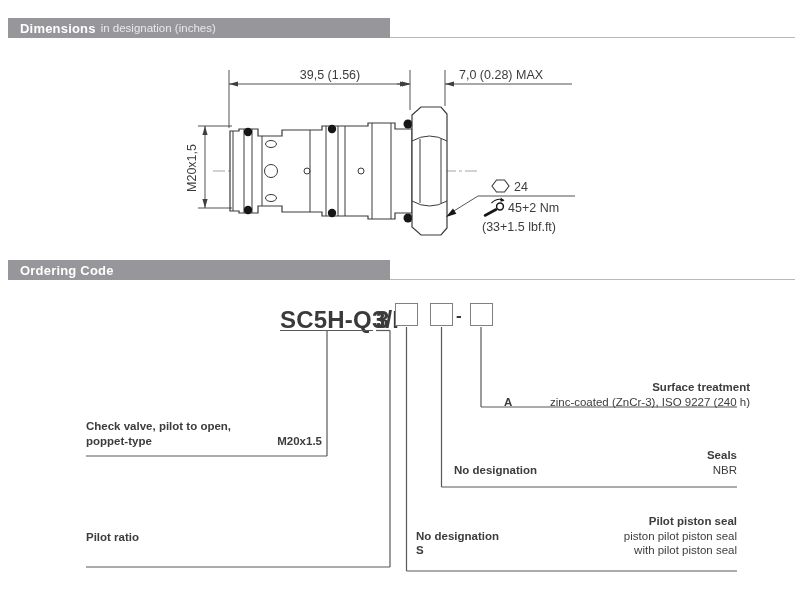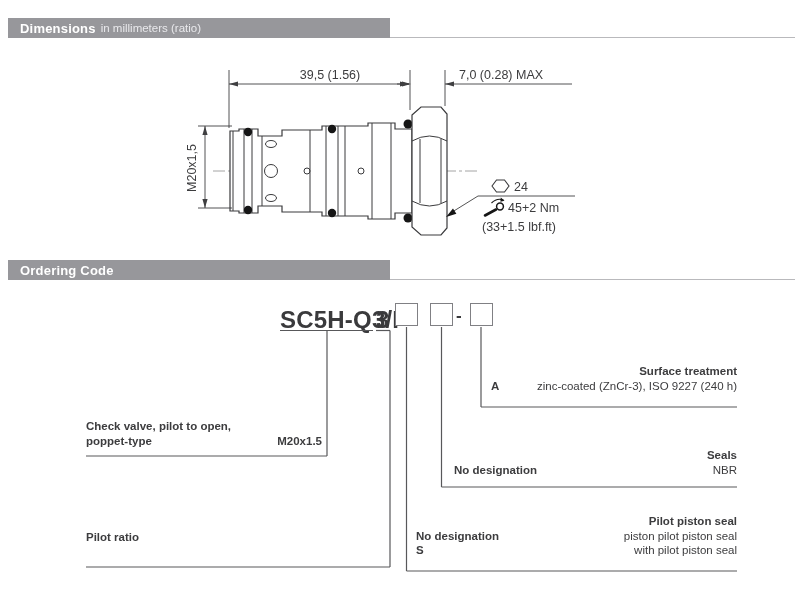--- a/index.html
+++ b/index.html
@@ -39,21 +39,21 @@
   svg text { font-family:"Liberation Sans", sans-serif; font-size:12.5px; fill:#3c3c3e; }
   .overlay { pointer-events:none; }
 </style>
 </head>
 <body>
 
 <div class="page">
 
   <div class="section-bar" style="top:18px;">
     <span class="bar-title">Dimensions</span>
-    <span class="bar-subtitle">in millimeters (ratio)</span>
+    <span class="bar-subtitle">in designation (inches)</span>
   </div>
   <div class="thin-rule" style="top:36.5px;"></div>
 
   <svg style="left:180px; top:55px;" width="420" height="195" viewBox="180 55 420 195">
 
     <path d="M213,171 H480" stroke="#9a9a9a" stroke-width="0.9" stroke-dasharray="12 3 3 3" fill="none"></path>
 
     <path d="M230,131 H239 V129 H258 V136 H282 V130 H322 V126 H368 V123 H395 V129 H412 V213 H395 V219 H368 V216 H322 V212 H282 V206 H258 V213 H239 V211 H230 Z" fill="#ffffff" stroke="#3a3a3c" stroke-width="1.2"></path>
 
     <g stroke="#3a3a3c" stroke-width="1" fill="none">
@@ -159,21 +159,21 @@
         <path d="M86,567 H390"></path>
       <path d="M406.5,327 V571"></path>  
         <path d="M406.5,571 H737"></path>
       <path d="M441.5,327 V487"></path>  
         <path d="M441.5,487 H737"></path>
       <path d="M481,327 V407"></path>    
         <path d="M481,407 H737"></path>
     </g>
   </svg>
 
-  <div class="opt-block" style="left:481px; top:364px; width:256px;">
+  <div class="opt-block" style="left:481px; top:380px; width:256px;padding-left:13px;">
     <div class="opt-title">Surface treatment</div>
     <div class="opt-row">
       <span class="opt-code">A</span>
       <span class="opt-desc plain">zinc-coated (ZnCr-3), ISO 9227 (240 h)</span>
     </div>
   </div>
 
   <div class="opt-block" style="left:444px; top:448px; width:293px;">
     <div class="opt-title">Seals</div>
     <div class="opt-row">

